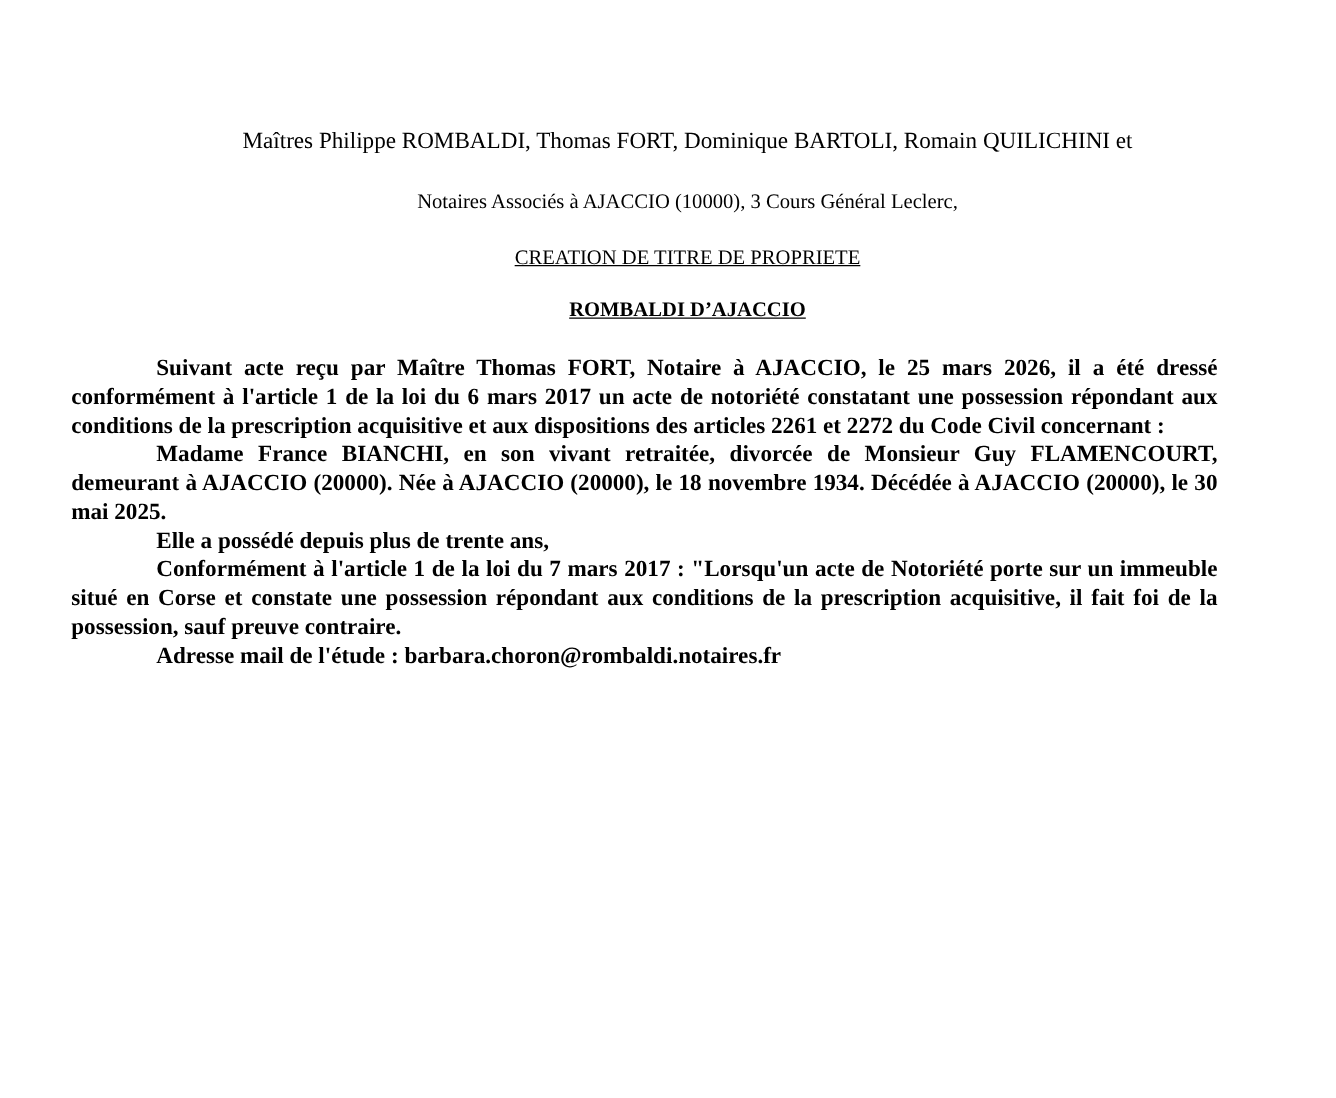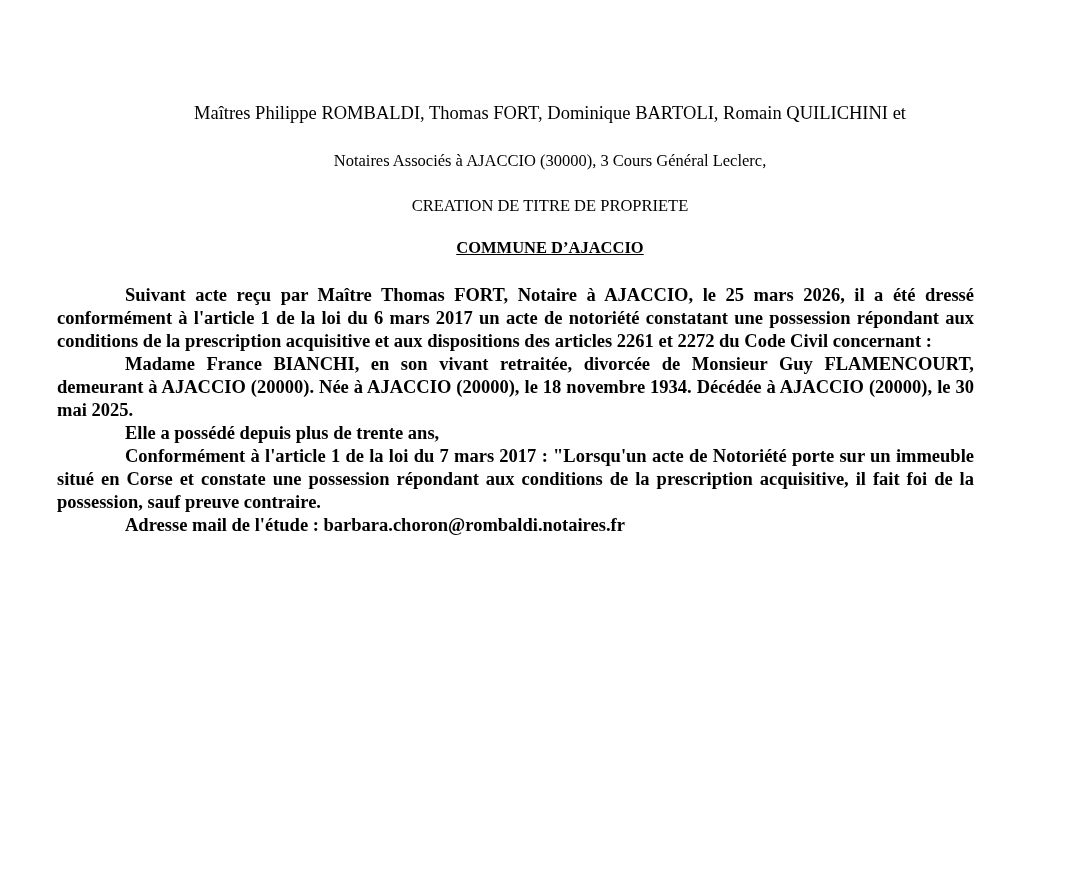--- a/index.html
+++ b/index.html
@@ -39,20 +39,21 @@
       line-height: 20px;
     }
     .title {
       position: absolute;
       left: 100px;
       width: 900px;
       text-align: center;
       top: 196px;
       font-size: 16.5px;
       line-height: 20px;
+      text-decoration: underline;
     }
     .commune {
       position: absolute;
       left: 100px;
       width: 900px;
       text-align: center;
       top: 238px;
       font-size: 16.5px;
       line-height: 20px;
       font-weight: bold;
@@ -75,25 +76,25 @@
   </style>
 </head>
 <body>
 
 <div class="page">
 
   <div class="header names">
     <div>Maîtres Philippe ROMBALDI, Thomas FORT, Dominique BARTOLI, Romain QUILICHINI et</div>
   </div>
 
-  <div class="header address">Notaires Associés à AJACCIO (30000), 3 Cours Général Leclerc,</div>
+  <div class="header address">Notaires Associés à AJACCIO (10000), 3 Cours Général Leclerc,</div>
 
   <div class="title">CREATION DE TITRE DE PROPRIETE</div>
 
-  <div class="commune">COMMUNE D’AJACCIO</div>
+  <div class="commune">ROMBALDI D’AJACCIO</div>
 
   <div class="body-text">
     <p>Suivant acte reçu par Maître Thomas FORT, Notaire à AJACCIO, le 25 mars 2026, il a été dressé conformément à l'article 1 de la loi du 6 mars 2017 un acte de notoriété constatant une possession répondant aux conditions de la prescription acquisitive et aux dispositions des articles 2261 et 2272 du Code Civil concernant :</p>
     <p>Madame France BIANCHI, en son vivant retraitée, divorcée de Monsieur Guy FLAMENCOURT, demeurant à AJACCIO (20000). Née à AJACCIO (20000), le 18 novembre 1934. Décédée à AJACCIO (20000), le 30 mai 2025.</p>
     <p>Elle a possédé depuis plus de trente ans,</p>
     <p>Conformément à l'article 1 de la loi du 7 mars 2017 : "Lorsqu'un acte de Notoriété porte sur un immeuble situé en Corse et constate une possession répondant aux conditions de la prescription acquisitive, il fait foi de la possession, sauf preuve contraire.</p>
     <p>Adresse mail de l'étude : barbara.choron@rombaldi.notaires.fr</p>
   </div>
 
 </div>

